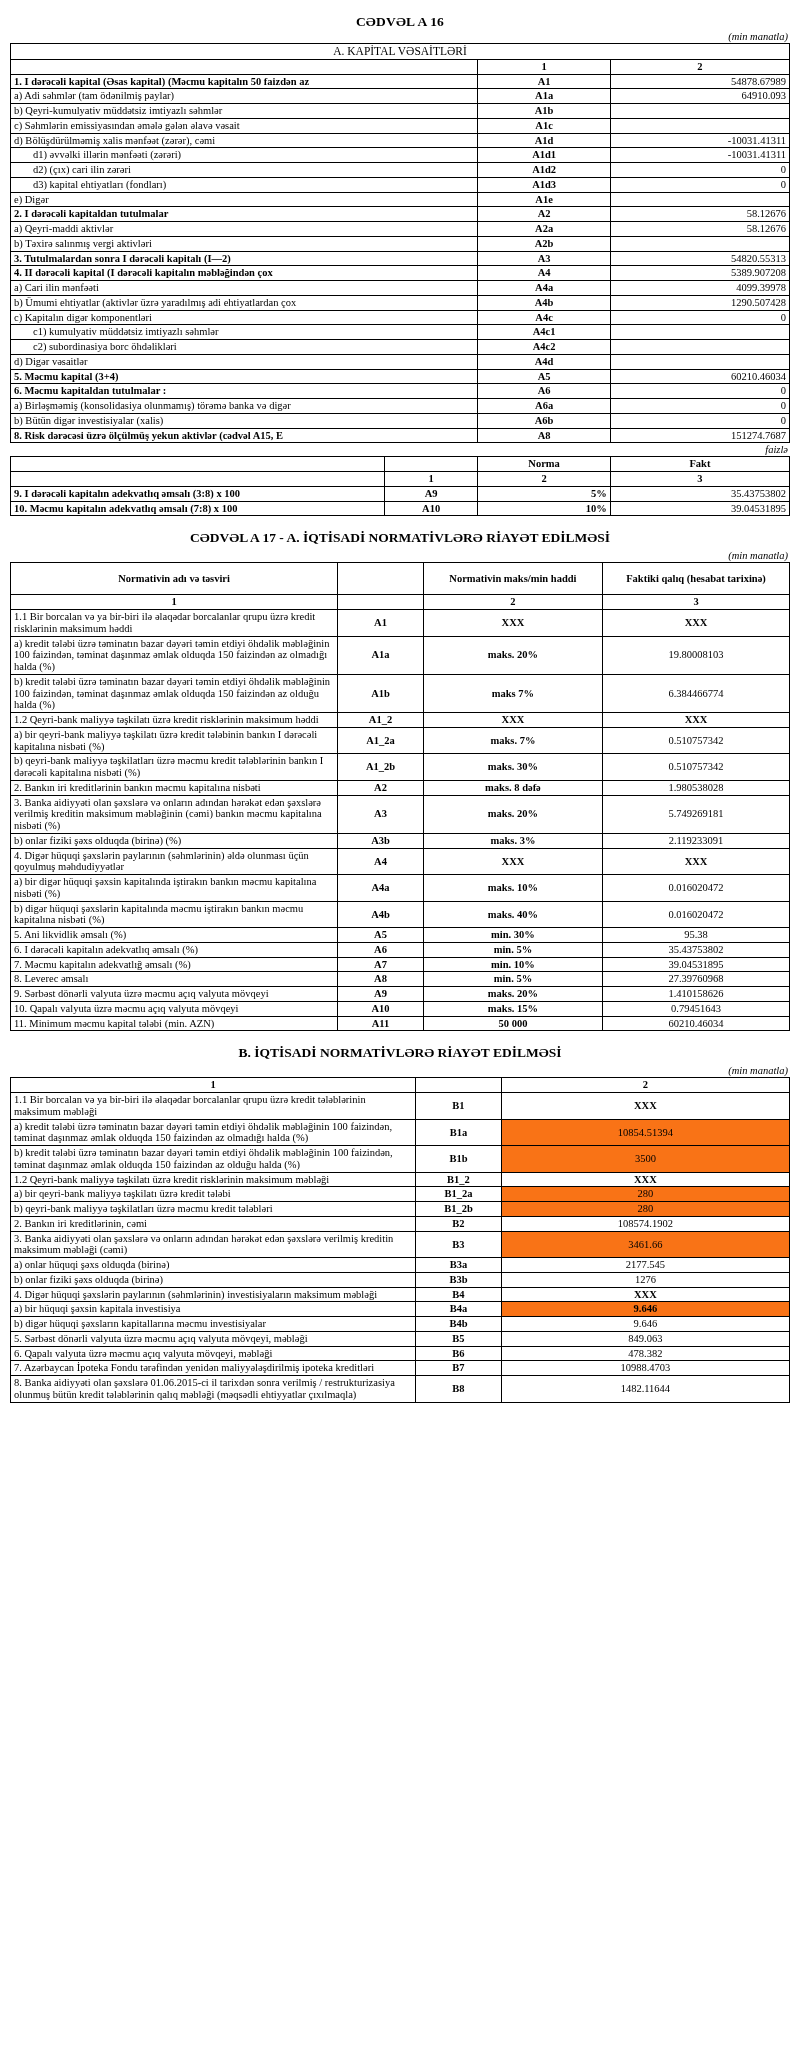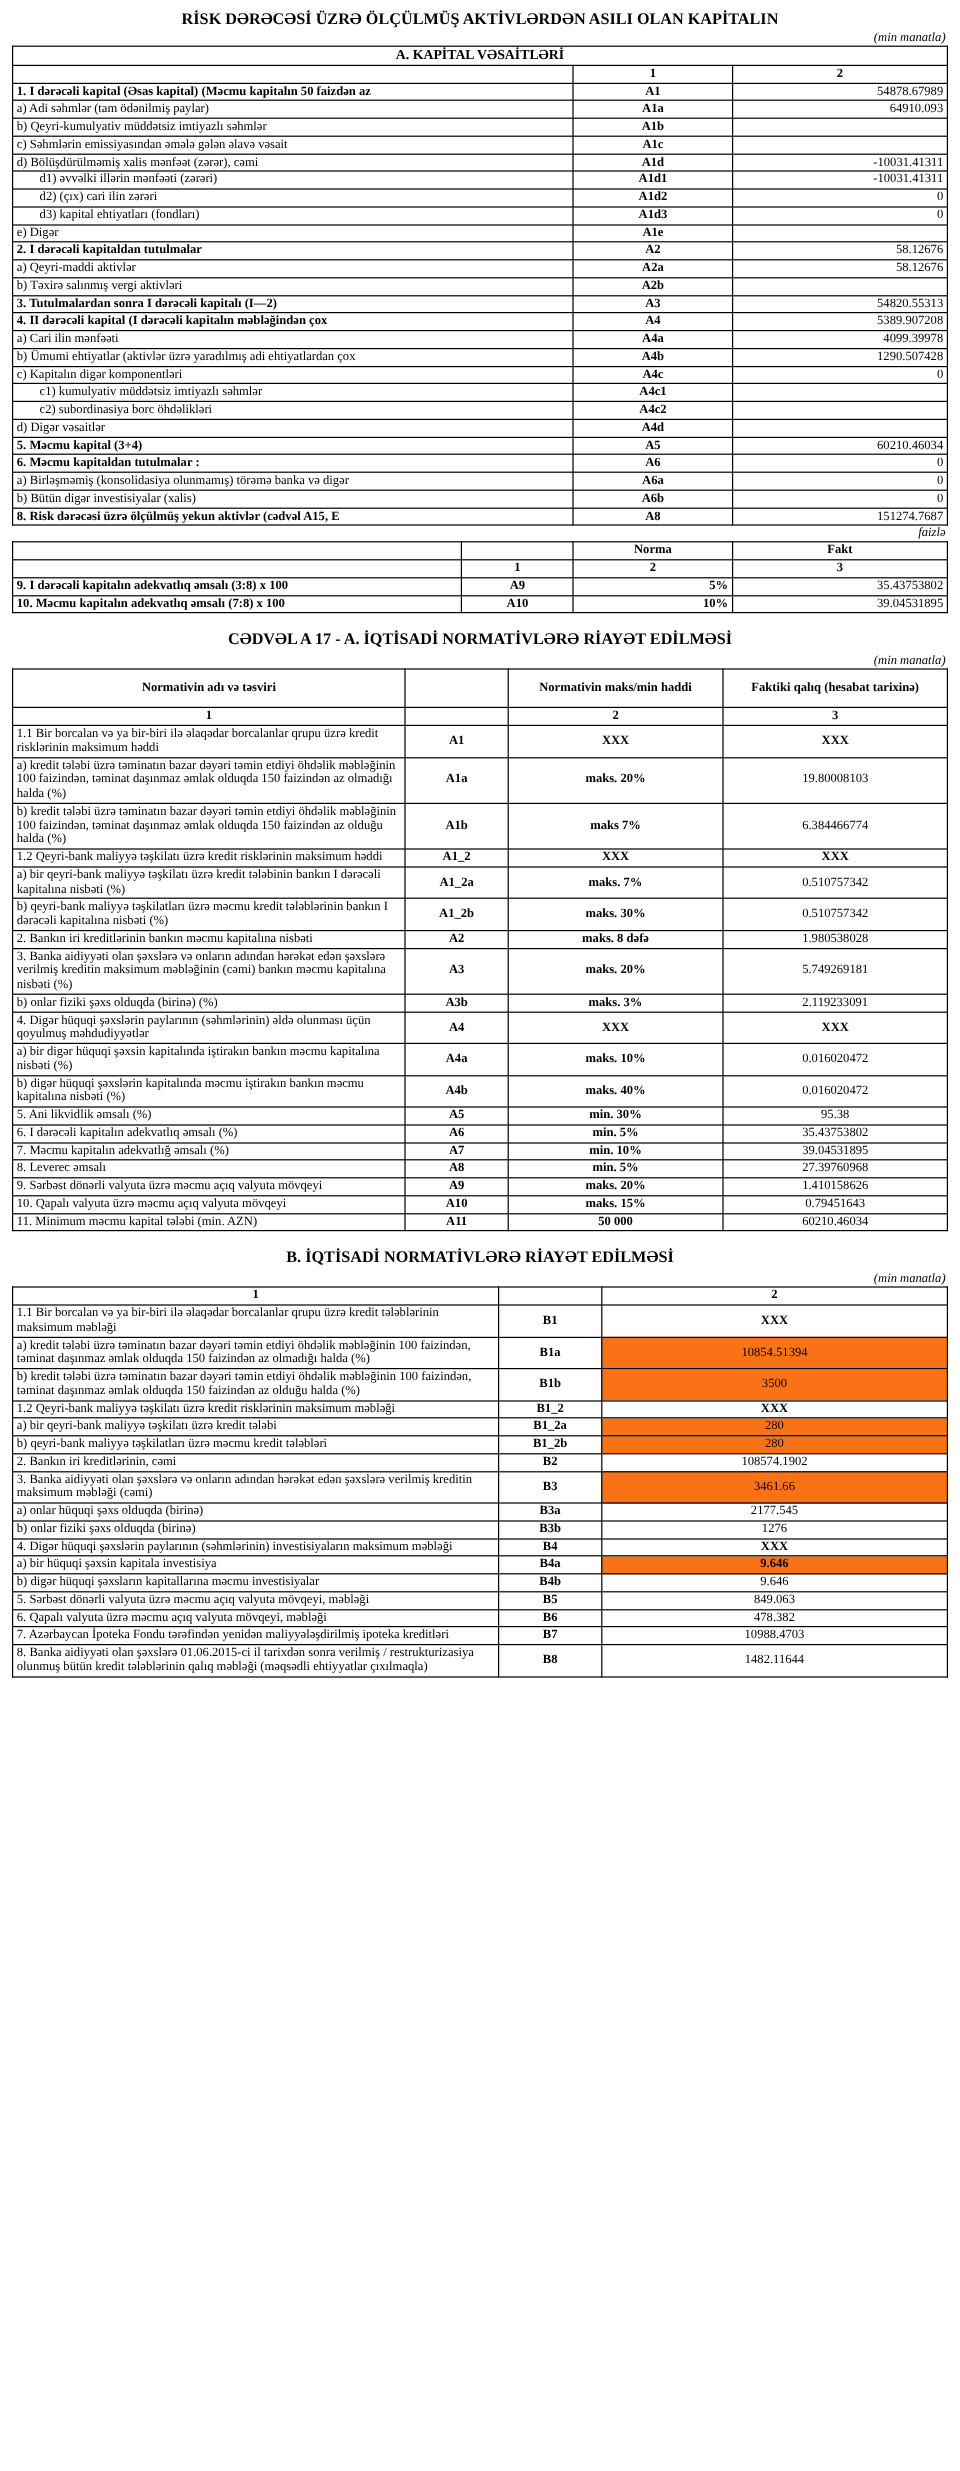--- a/index.html
+++ b/index.html
@@ -49,41 +49,41 @@
   .ctr { text-align: center; }
   .rgt { text-align: right; }
   .lft { text-align: left; }
   .b { font-weight: bold; }
   .ital { font-style: italic; }
   .indent1 { }
   .indent2 { padding-left: 22px; }
   .nb { border: none; }
   .sec-head {
     text-align: center;
-    font-weight: bold;
+    font-weight: normal;
     font-size: 11.5px;
   }
   .numrow td { text-align: center; font-weight: bold; font-size: 10.5px; }
   .shade { background: #f97316; }
   .big-head {
     text-align: center;
     font-weight: bold;
     font-size: 13.5px;
     margin: 14px 0 4px 0;
   }
   .tbl-a16 td { height: 13px; }
   .hdr-cell { text-align: center; font-weight: bold; }
   .wrap { white-space: normal; }
 </style>
 </head>
 <body>
 
 <div class="doc">
 
-  <h2 class="subtitle">RİSK DƏRƏCƏSİ ÜZRƏ ÖLÇÜLMÜŞ AKTİVLƏRDƏN ASILI OLAN KAPİTALIN</h2>
+  <h1 class="title">CƏDVƏL A 16</h1>
   <div class="unit-right">(min manatla)</div>
 
   <table class="tbl-a16">
     <colgroup>
       <col style="width:60%">
         <col style="width:17%">
         <col style="width:23%">
     </colgroup>
     <tbody id="a16-body">
       <tr>

